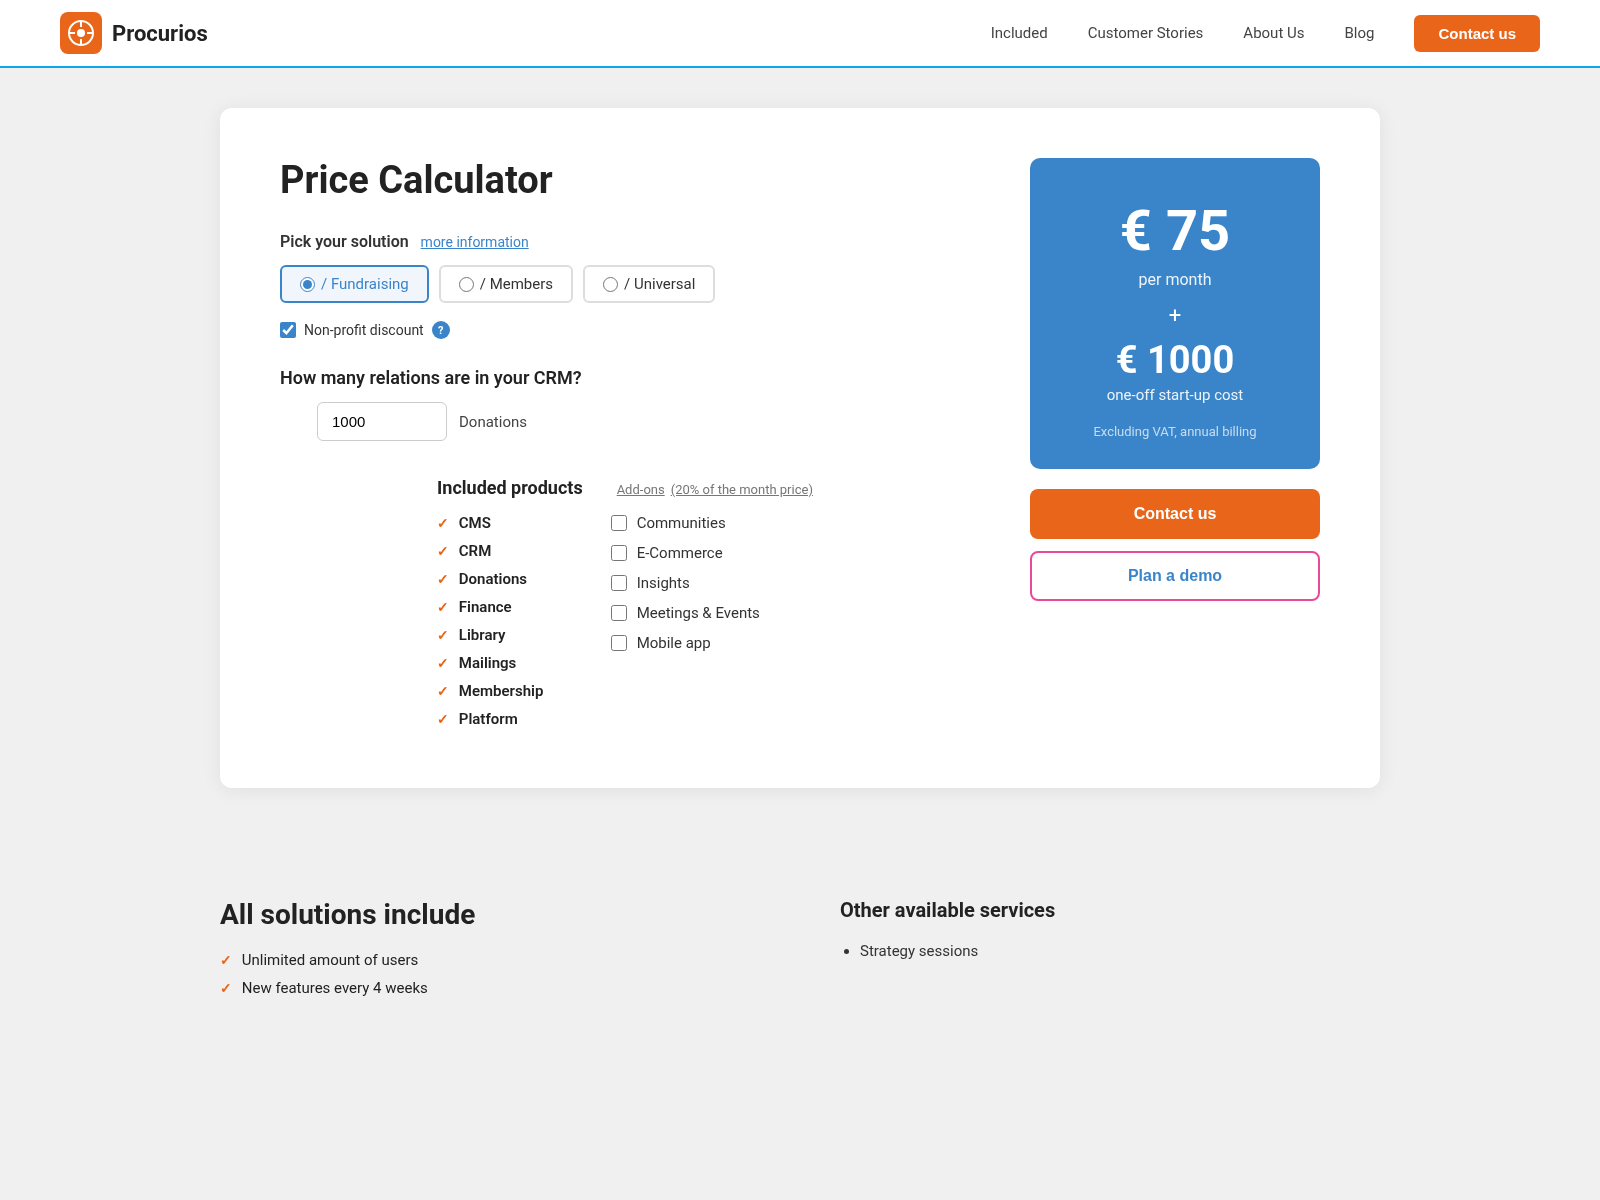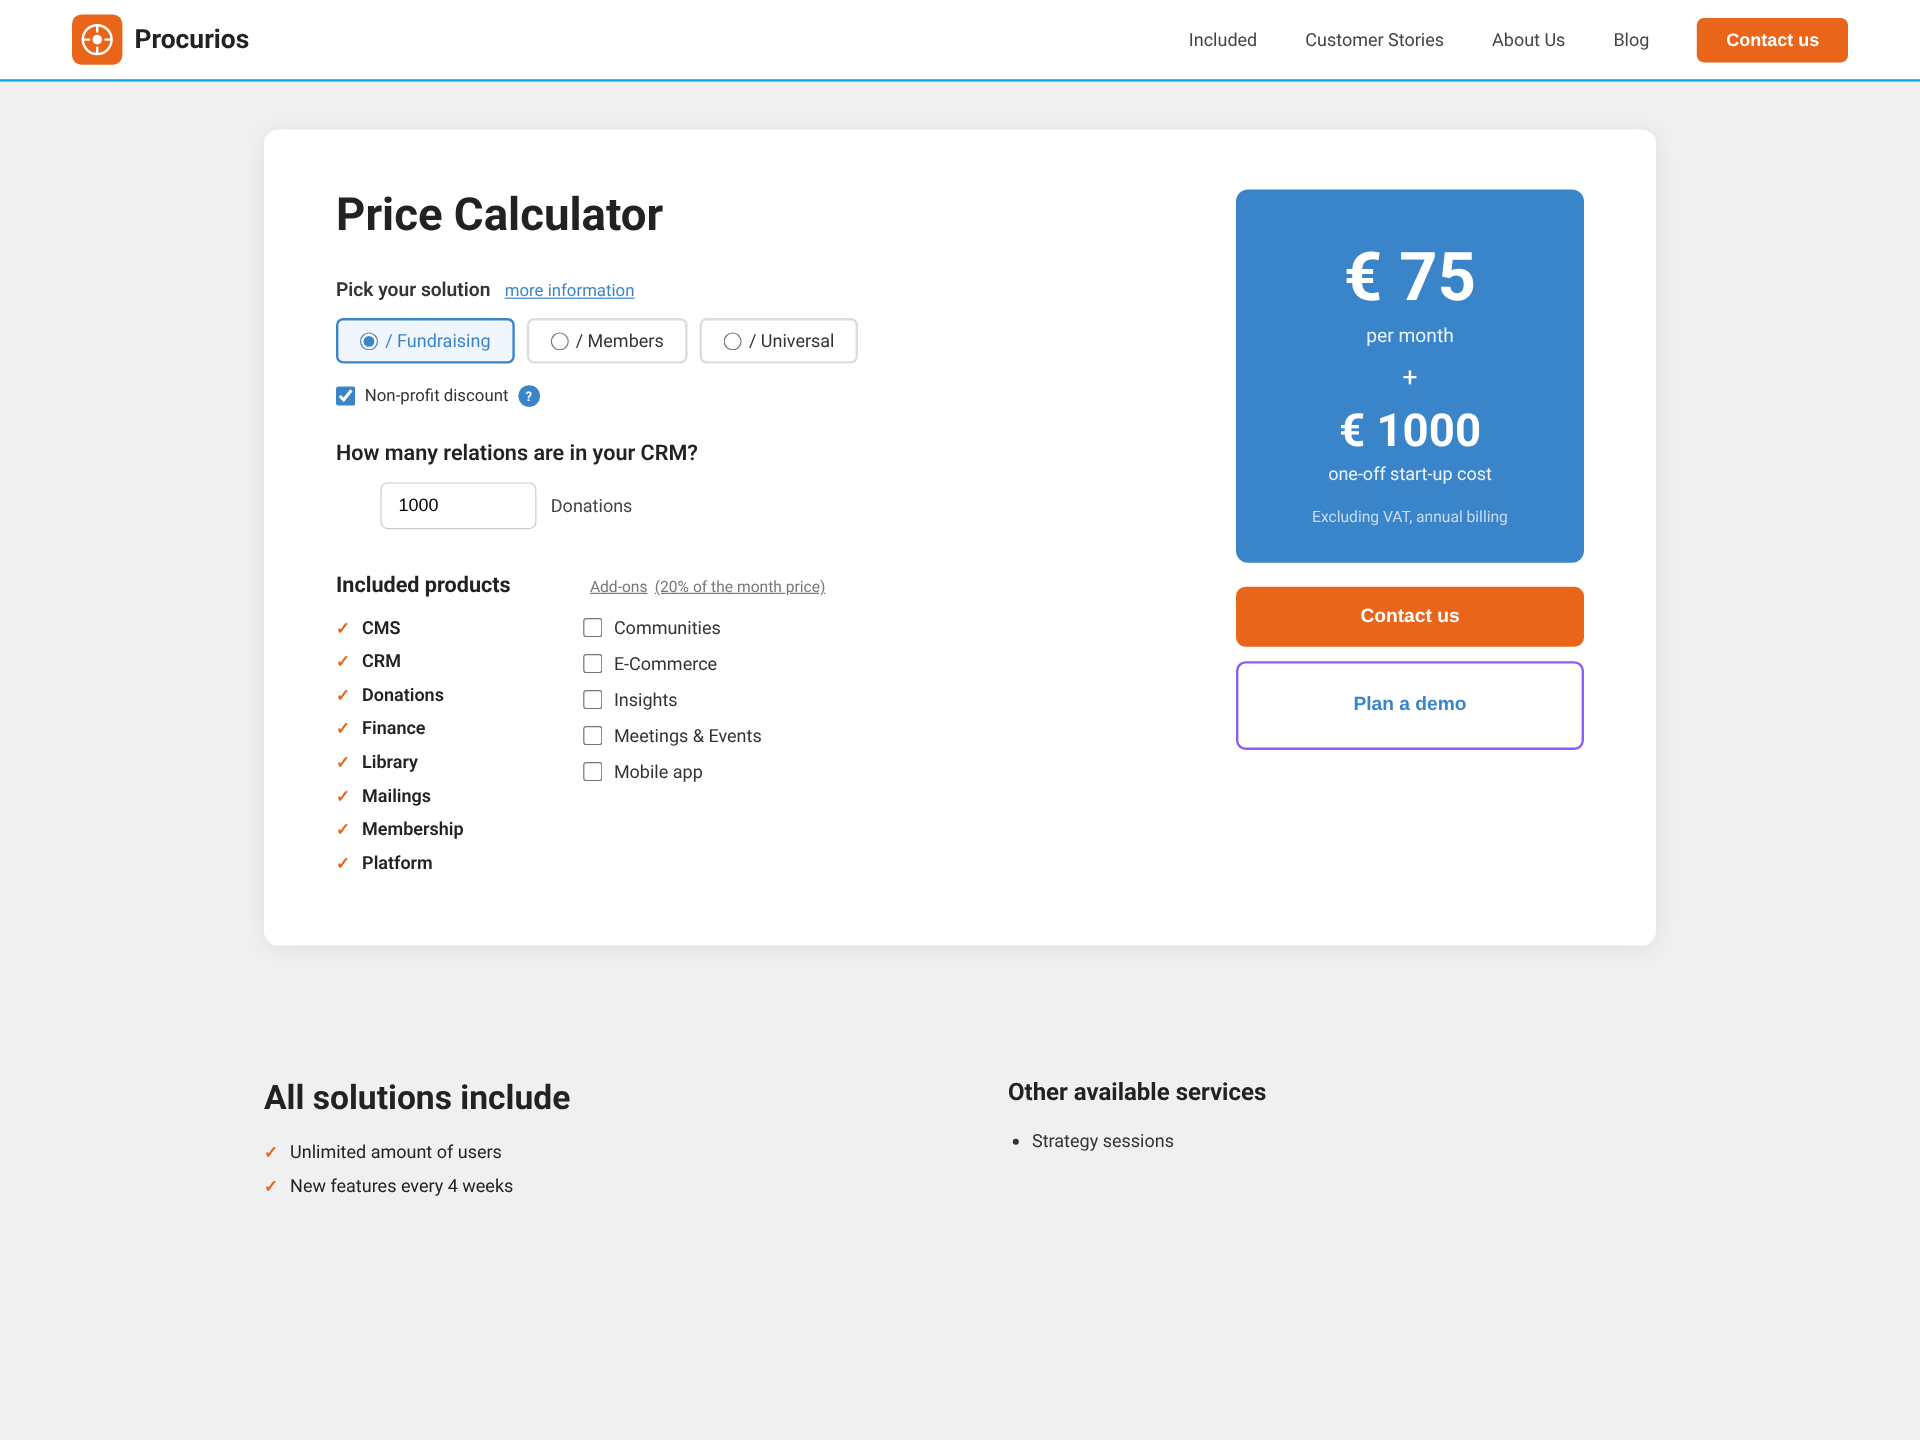--- a/index.html
+++ b/index.html
@@ -181,21 +181,22 @@
       width: 130px;
     }
     .relations-label {
       font-size: 15px;
       color: #444;
     }
 
     
     .products-row {
       display: flex;
-      gap: 60px;
+      gap: 28px;
+      justify-content: center;
     }
 
     .products-col h3 {
       font-size: 18px;
       font-weight: 700;
       color: #222;
       margin-bottom: 16px;
     }
     .products-col h3 span {
       font-size: 13px;
@@ -284,23 +285,23 @@
       font-weight: 600;
       cursor: pointer;
       margin-bottom: 12px;
       text-align: center;
     }
     .btn-demo {
       display: block;
       width: 100%;
       background: #fff;
       color: #3a85c9;
-      border: 2px solid #8b5cf6;
+      border: 2px solid #ec4899;
       border-radius: 8px;
-      padding: 26px;
+      padding: 14px;
       font-size: 16px;
       font-weight: 600;
       cursor: pointer;
       text-align: center;
     }
 
     
     .footer-section {
       max-width: 1200px;
       margin: 0 auto;

